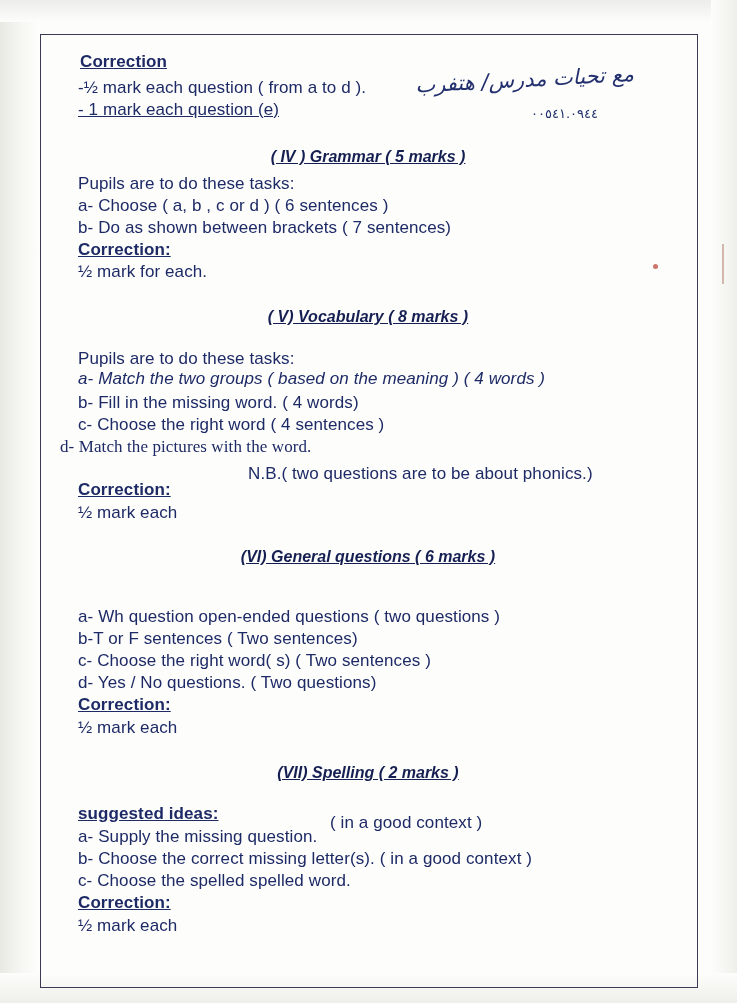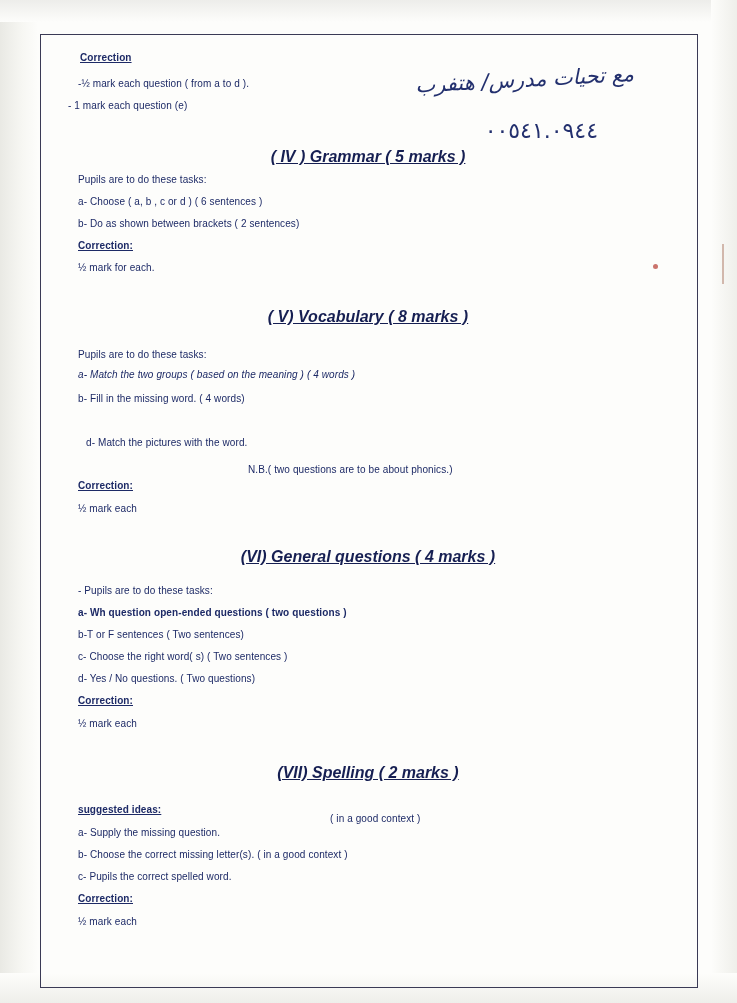--- a/index.html
+++ b/index.html
@@ -64,21 +64,21 @@
     left: 40px;
     top: 34px;
     width: 656px;
     height: 952px;
     padding: 0;
   }
 
   .line {
     position: absolute;
     white-space: nowrap;
-    font-size: 10px;
+    font-size: 17px;
     line-height: 1.15;
     color: #1d2a66;
     letter-spacing: 0.1px;
   }
   .bold { font-weight: bold; }
   .ul { text-decoration: underline; }
   .center-head {
     position: absolute;
     width: 656px;
     text-align: center;
@@ -126,53 +126,53 @@
 
   <div class="sheet-border"></div>
 
   <div class="speck" style="left:653px; top:264px; width:5px; height:5px;"></div>
   <div class="hairline" style="left:722px; top:244px; width:2px; height:40px;"></div>
 
   <div class="content">
 
     <div class="line bold ul" style="left:40px; top:18px;">Correction</div>
     <div class="line" style="left:38px; top:44px;">-½ mark each question ( from a to d ).</div>
-    <div class="line" style="left:28px; top:66px;">- 1 mark each question (e)</div>
+    <div class="line" style="left:38px; top:66px;text-decoration:underline;">- 1 mark each question (e)</div>
 
     <div class="arabic handwrite" style="right:62px; top:28px; font-size:21px;">مع تحيات مدرس/ هتفرب</div>
-    <div class="arabic" style="right:98px; top:84px; font-size:22px;">٠٠٥٤١.٠٩٤٤</div>
+    <div class="arabic" style="right:98px; top:72px; font-size:13px;">٠٠٥٤١.٠٩٤٤</div>
 
     <div class="center-head" style="top:114px;"><span>( IV ) Grammar ( 5 marks )</span></div>
     <div class="line" style="left:38px; top:140px;">Pupils are to do these tasks:</div>
     <div class="line" style="left:38px; top:162px;">a- Choose  ( a, b , c or d )      ( 6 sentences )</div>
-    <div class="line" style="left:38px; top:184px;">b- Do as shown between brackets   ( 2 sentences)</div>
+    <div class="line" style="left:38px; top:184px;">b- Do as shown between brackets   ( 7 sentences)</div>
     <div class="line bold ul" style="left:38px; top:206px;">Correction:</div>
     <div class="line" style="left:38px; top:228px;">½ mark for each.</div>
 
     <div class="center-head" style="top:274px;"><span>( V) Vocabulary ( 8 marks )</span></div>
     <div class="line" style="left:38px; top:315px;">Pupils are to do these tasks:</div>
     <div class="line" style="left:38px; top:335px;font-style:italic;">a- Match the two groups ( based on the meaning ) ( 4 words )</div>
     <div class="line" style="left:38px; top:359px;">b- Fill in the missing word. ( 4 words)</div>
-    <div class="line" style="left:46px; top:403px;">d- Match the pictures with the word.</div>
+    <div class="line" style="left:38px; top:381px;">c- Choose the right word ( 4 sentences )</div>
+    <div class="line" style="left:20px; top:403px;font-family:Liberation Serif, serif;">d- Match the pictures with the word.</div>
     <div class="line" style="left:208px; top:430px;">N.B.( two questions are to be about phonics.)</div>
     <div class="line bold ul" style="left:38px; top:444px; top:446px;">Correction:</div>
     <div class="line" style="left:38px; top:469px;">½ mark each</div>
 
-    <div class="center-head" style="top:514px;"><span>(VI) General questions ( 4 marks )</span></div>
-    <div class="line" style="left:38px; top:551px;">- Pupils are to do these tasks:</div>
-    <div class="line" style="left:38px; top:573px;font-weight:bold;">a- Wh question open-ended questions ( two questions )</div>
+    <div class="center-head" style="top:514px;"><span>(VI) General questions ( 6 marks )</span></div>
+    <div class="line" style="left:38px; top:573px;">a- Wh question open-ended questions ( two questions )</div>
     <div class="line" style="left:38px; top:617px;">c- Choose the right word( s)   ( Two sentences )</div>
     <div class="line" style="left:38px; top:595px;">b-T or F sentences ( Two sentences)</div>
     <div class="line" style="left:38px; top:639px;">d- Yes / No questions.  ( Two questions)</div>
     <div class="line bold ul" style="left:38px; top:661px;">Correction:</div>
     <div class="line" style="left:38px; top:684px;">½ mark each</div>
 
     <div class="center-head" style="top:730px;"><span>(VII) Spelling ( 2 marks )</span></div>
     <div class="line bold ul" style="left:38px; top:770px;">suggested ideas:</div>
     <div class="line" style="left:38px; top:793px;">a- Supply the missing question.</div>
     <div class="line" style="left:290px; top:779px;">( in a good context )</div>
     <div class="line" style="left:38px; top:815px;">b- Choose the correct missing letter(s). ( in a good context )</div>
-    <div class="line" style="left:38px; top:837px;">c- Pupils the correct spelled word.</div>
+    <div class="line" style="left:38px; top:837px;">c- Choose the spelled spelled word.</div>
     <div class="line bold ul" style="left:38px; top:859px;">Correction:</div>
     <div class="line" style="left:38px; top:882px;">½ mark each</div>
 
   </div>
 </div>
 
 </body></html>

